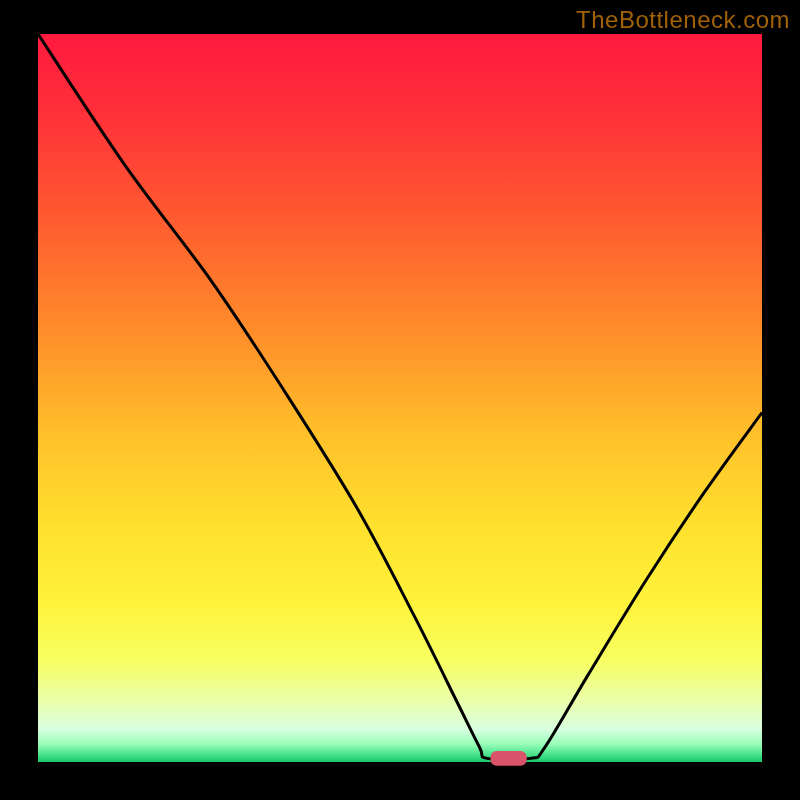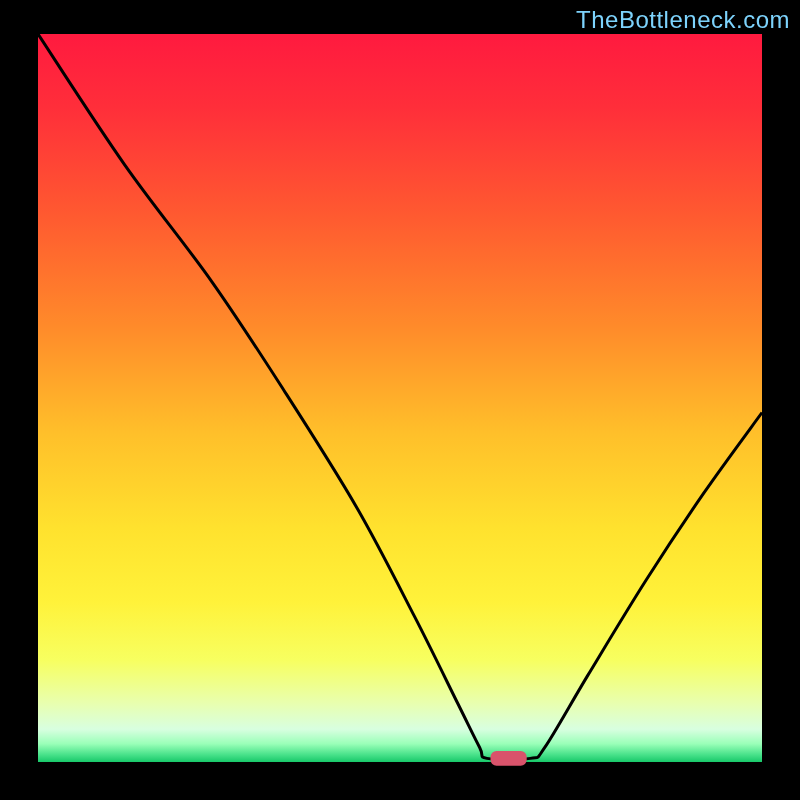--- a/index.html
+++ b/index.html
@@ -1,18 +1,18 @@
 <!DOCTYPE html>
 <html><head>
 <meta charset="utf-8">
 <style>
   * { margin: 0; padding: 0; box-sizing: border-box; }
   body { width: 800px; height: 800px; overflow: hidden; background: #000; position: relative; font-family: Arial, sans-serif; }
   .chart-container { position: absolute; top: 0; left: 0; width: 800px; height: 800px; }
-  .watermark { position: absolute; top: 6px; right: 10px; color: #7dd3fc; font-size: 24px; font-weight: 500; letter-spacing: 0.5px; z-index: 10; }
+  .watermark { position: absolute; top: 6px; right: 10px; color: #a16207; font-size: 24px; font-weight: 500; letter-spacing: 0.5px; z-index: 10; }
   svg.chart { display: block; }
 </style>
 </head>
 <body>
 
 <div class="chart-container">
   <svg class="chart" width="800" height="800" viewBox="0 0 800 800">
     <defs>
       <linearGradient id="bg-grad" x1="0" y1="0" x2="0" y2="1">
           <stop offset="0.00%" stop-color="#ff1a3f"></stop>

